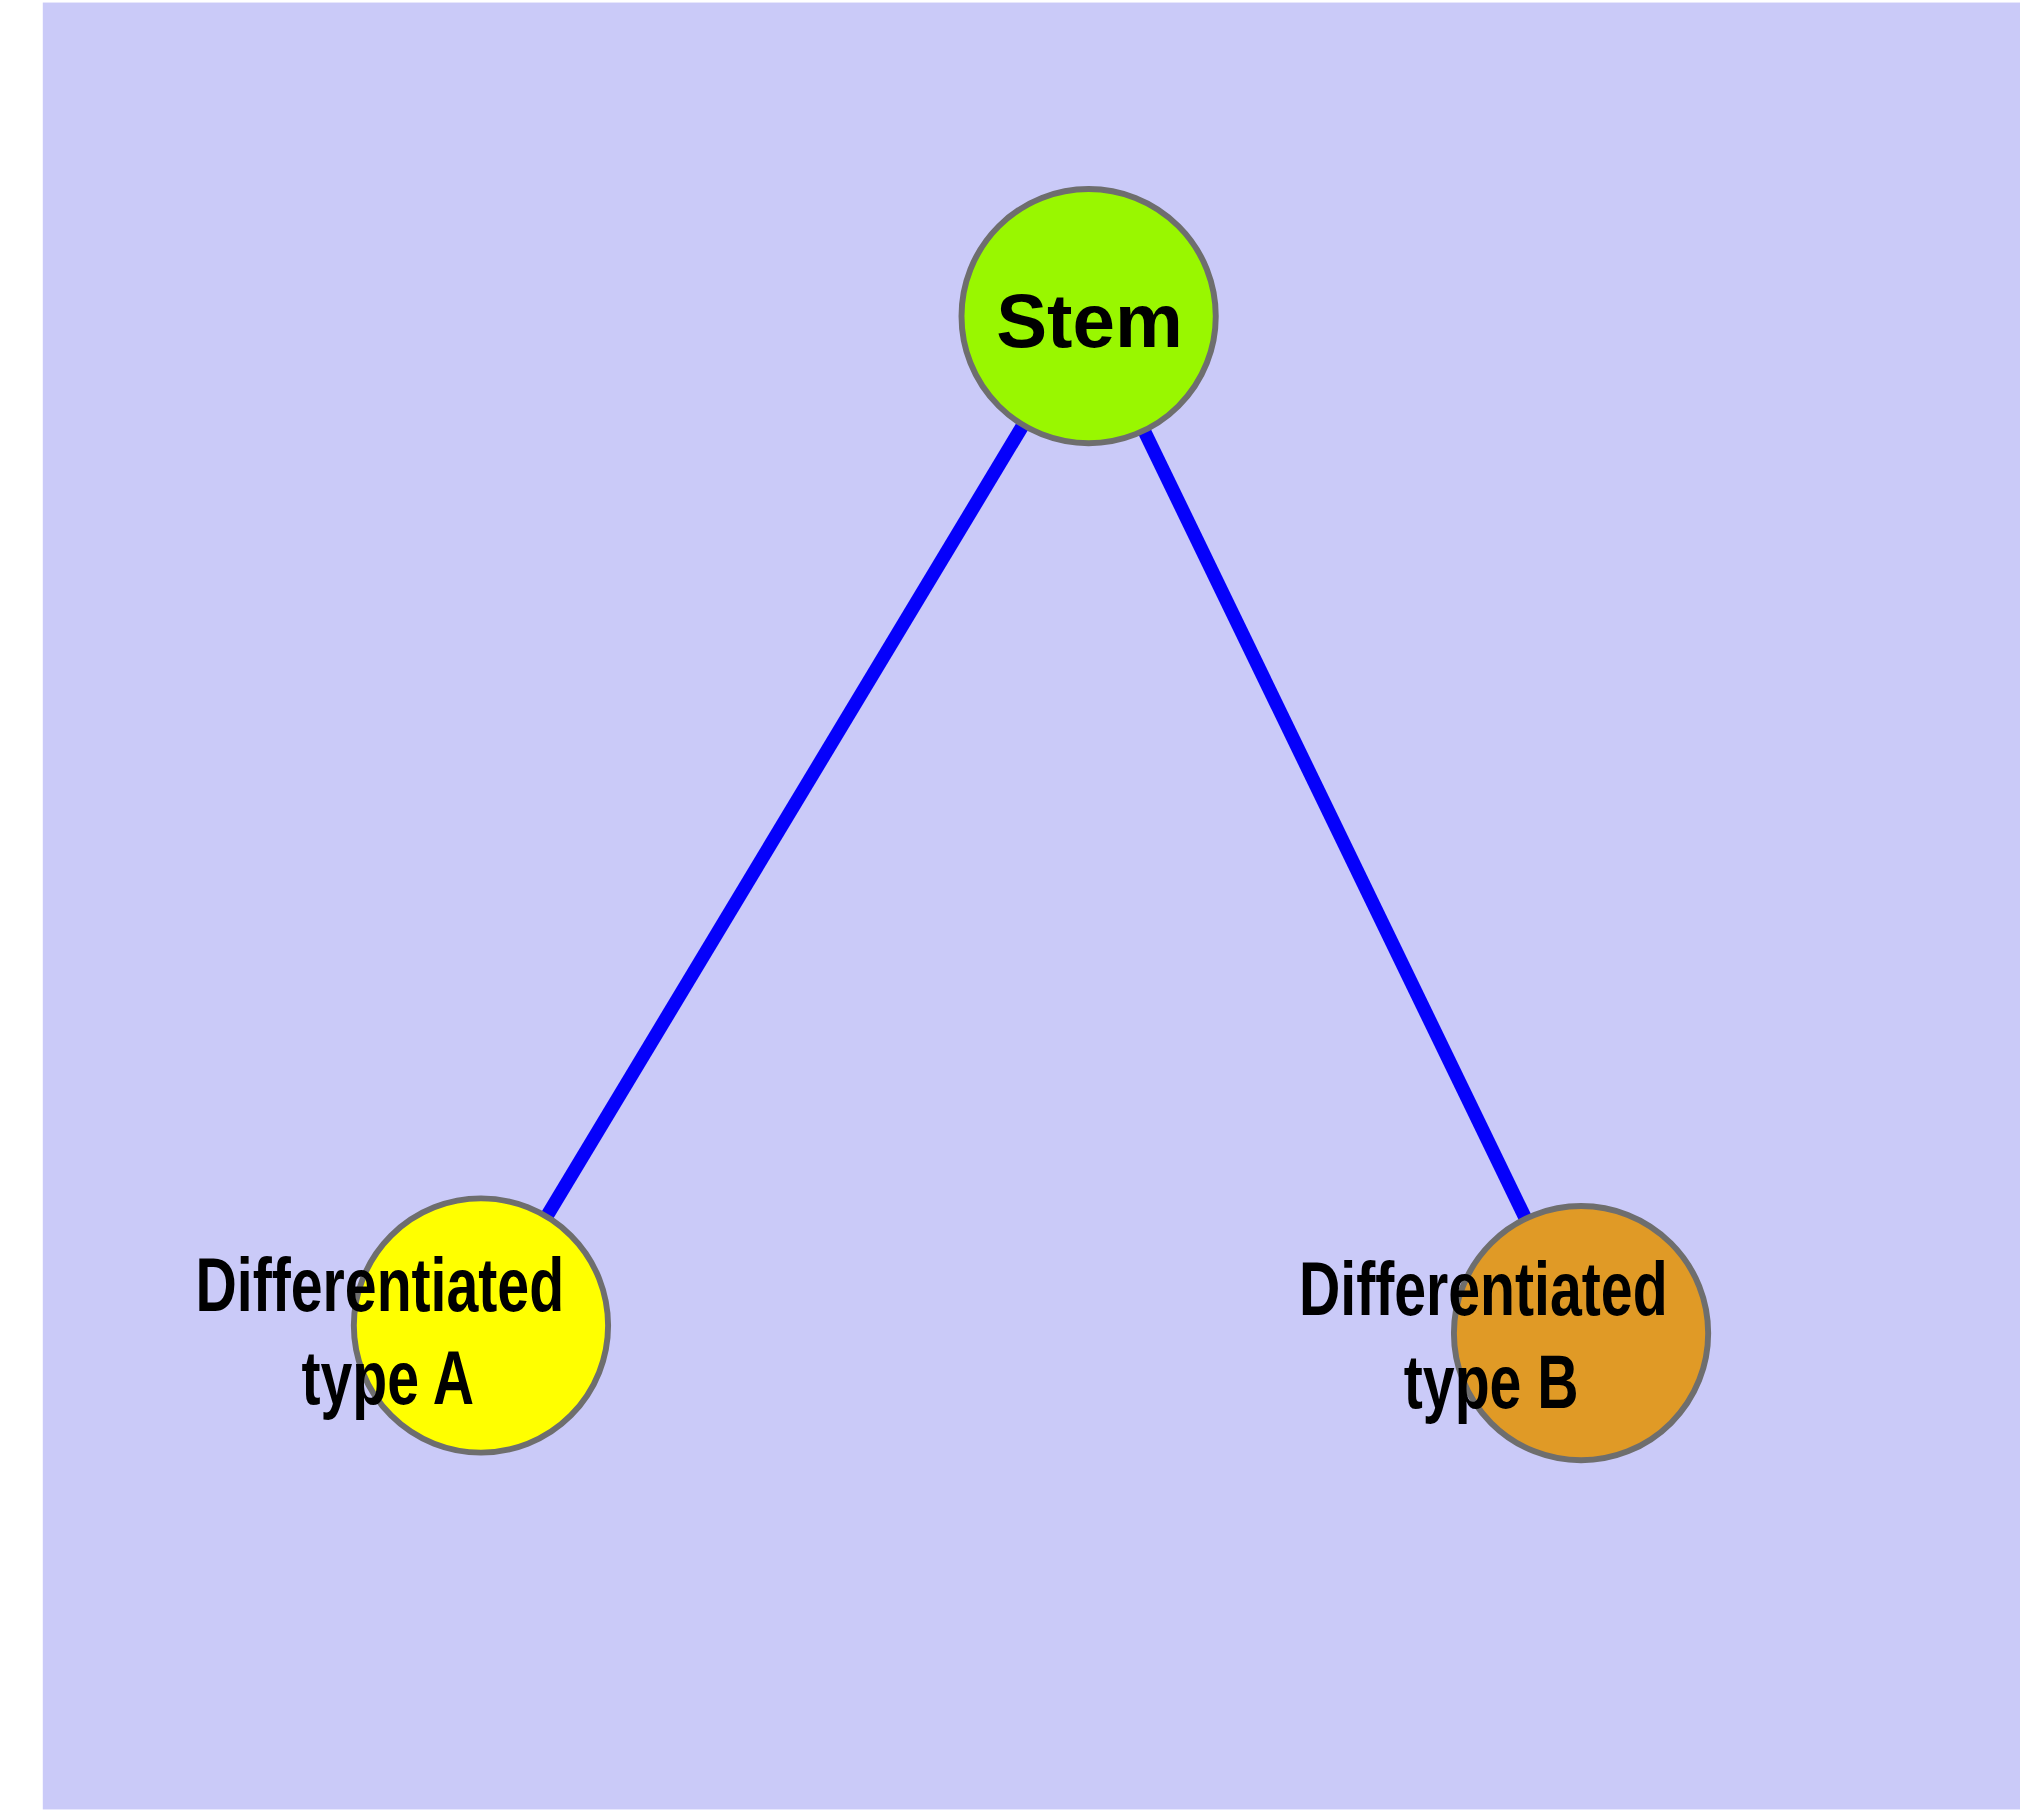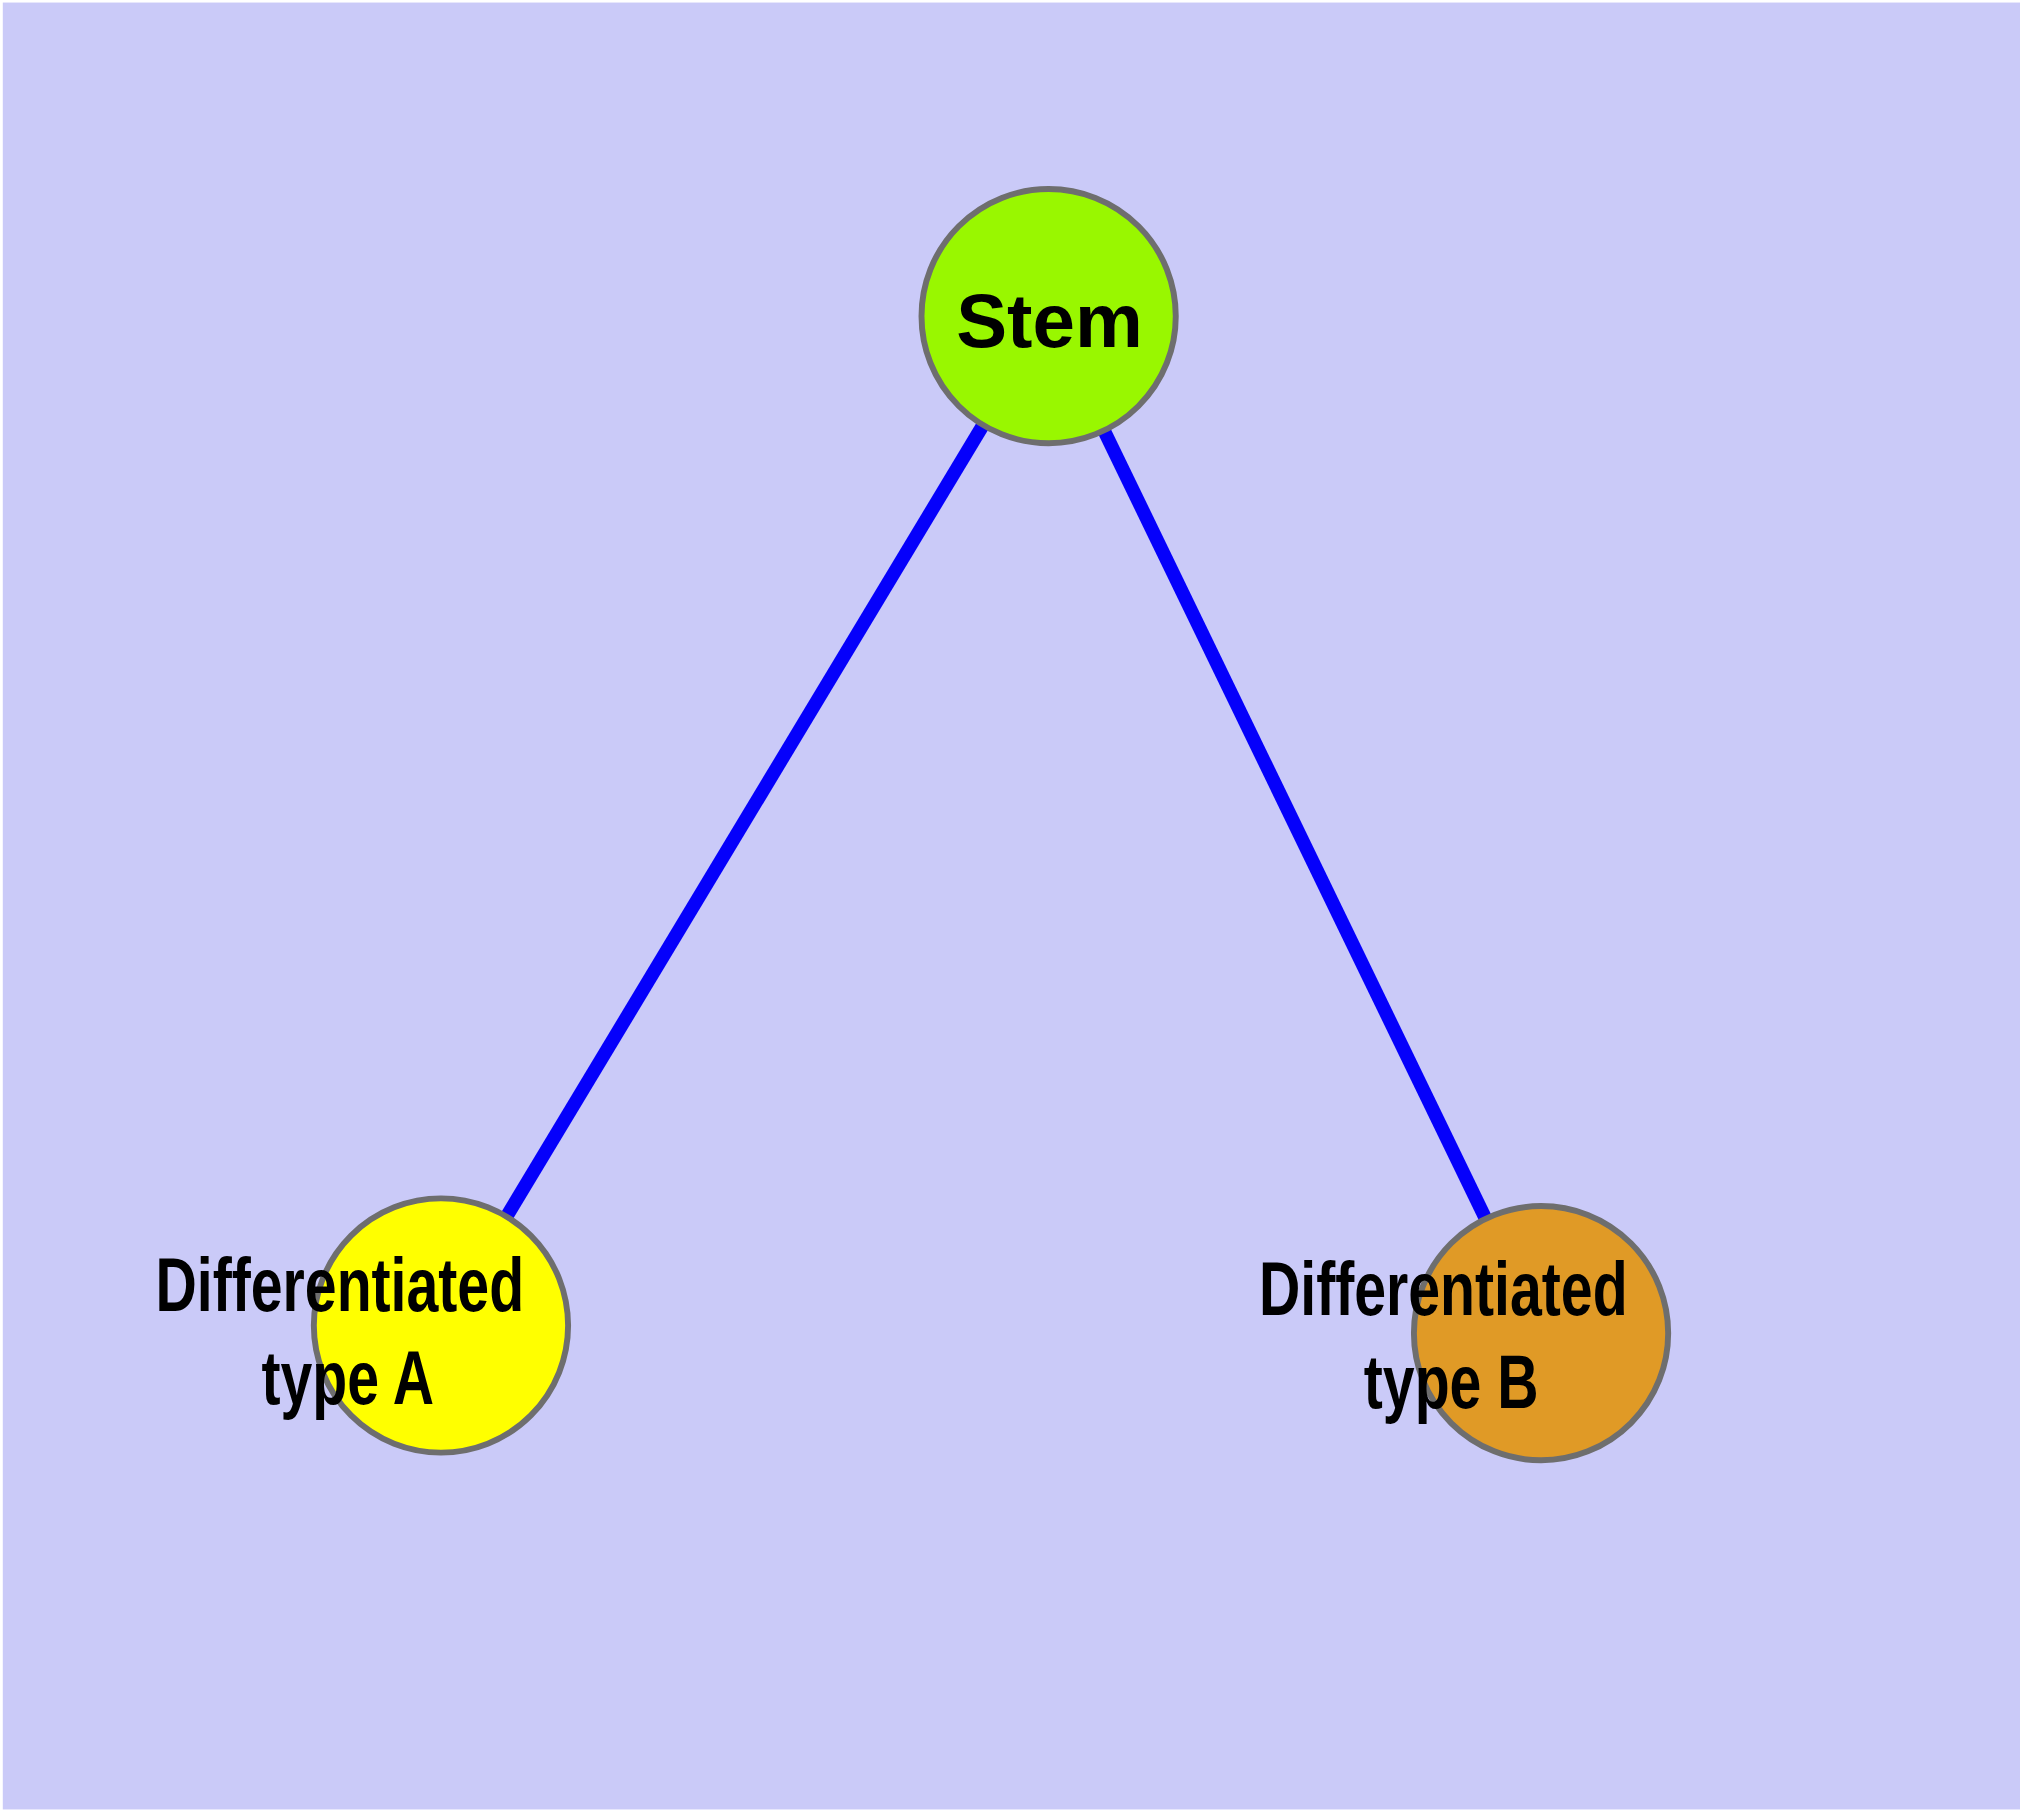--- a/index.html
+++ b/index.html
@@ -8,20 +8,21 @@
     background: #FFFFFF;
     width: 2021px;
     height: 1812px;
     overflow: hidden;
   }
   .figure-wrap {
     position: relative;
     width: 1888px;
     height: 1812px;
     font-family: "Liberation Sans", "DejaVu Sans", sans-serif;
+    margin-left: 40px;
   }
   svg { display: block; }
   .edge {
     stroke-width: 16;
     stroke-linecap: butt;
     fill: none;
   }
   .node {
     stroke-width: 7;
   }

